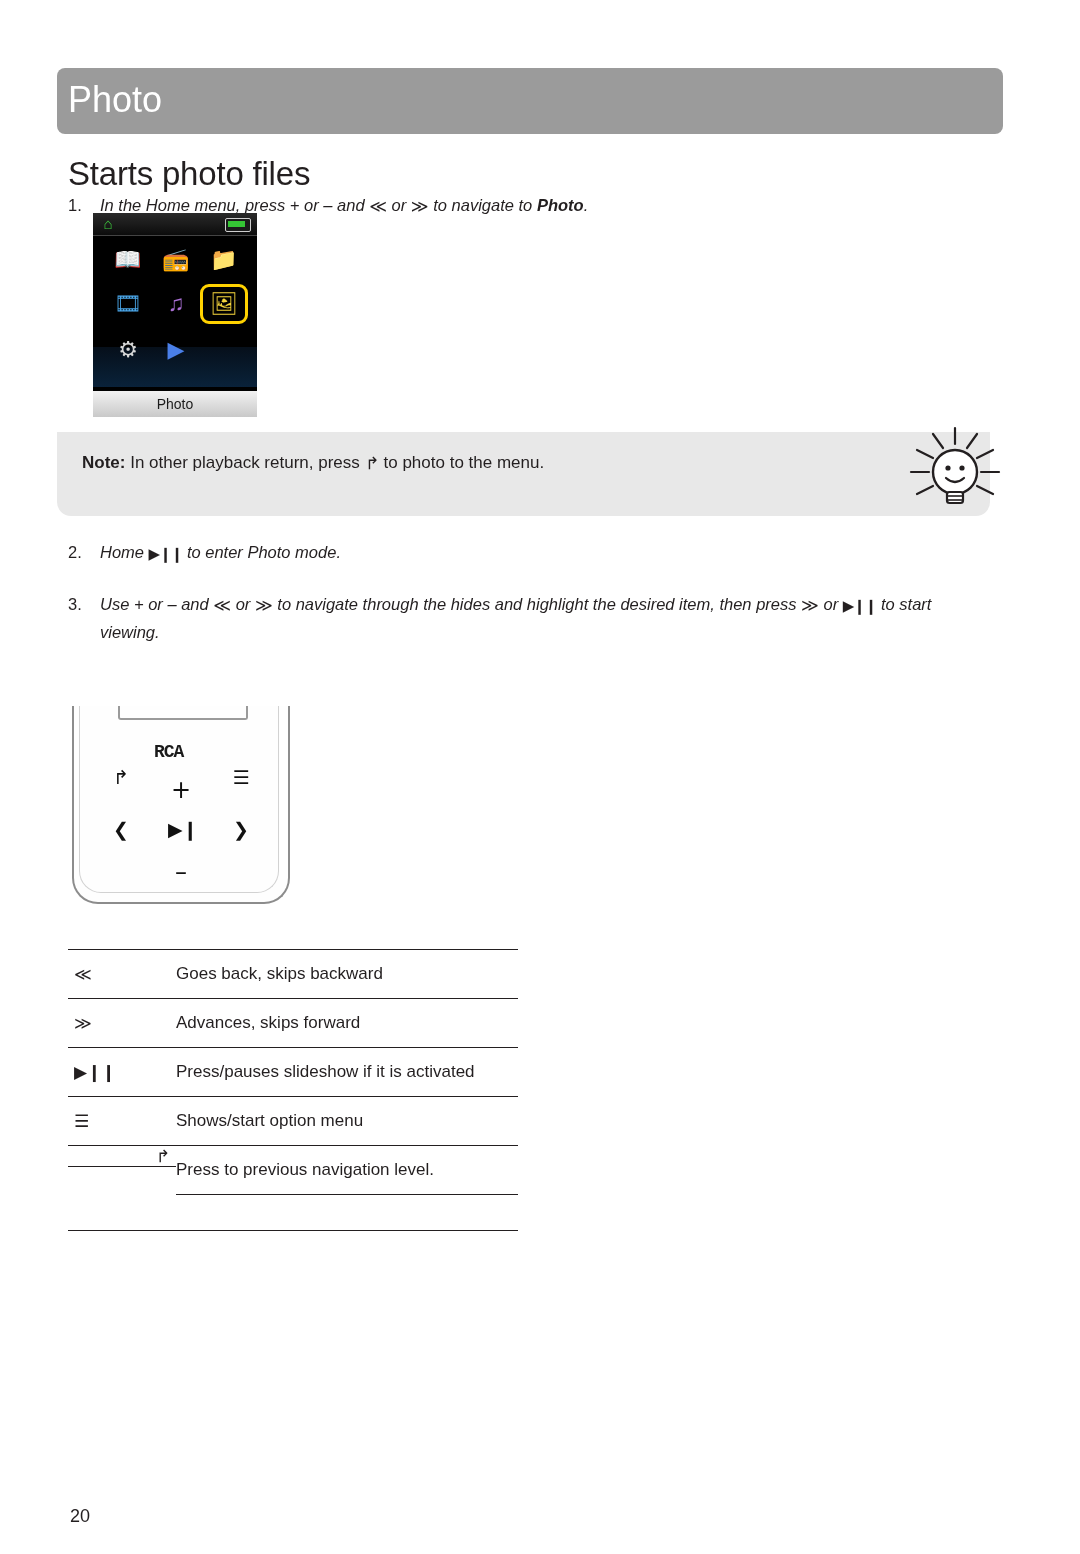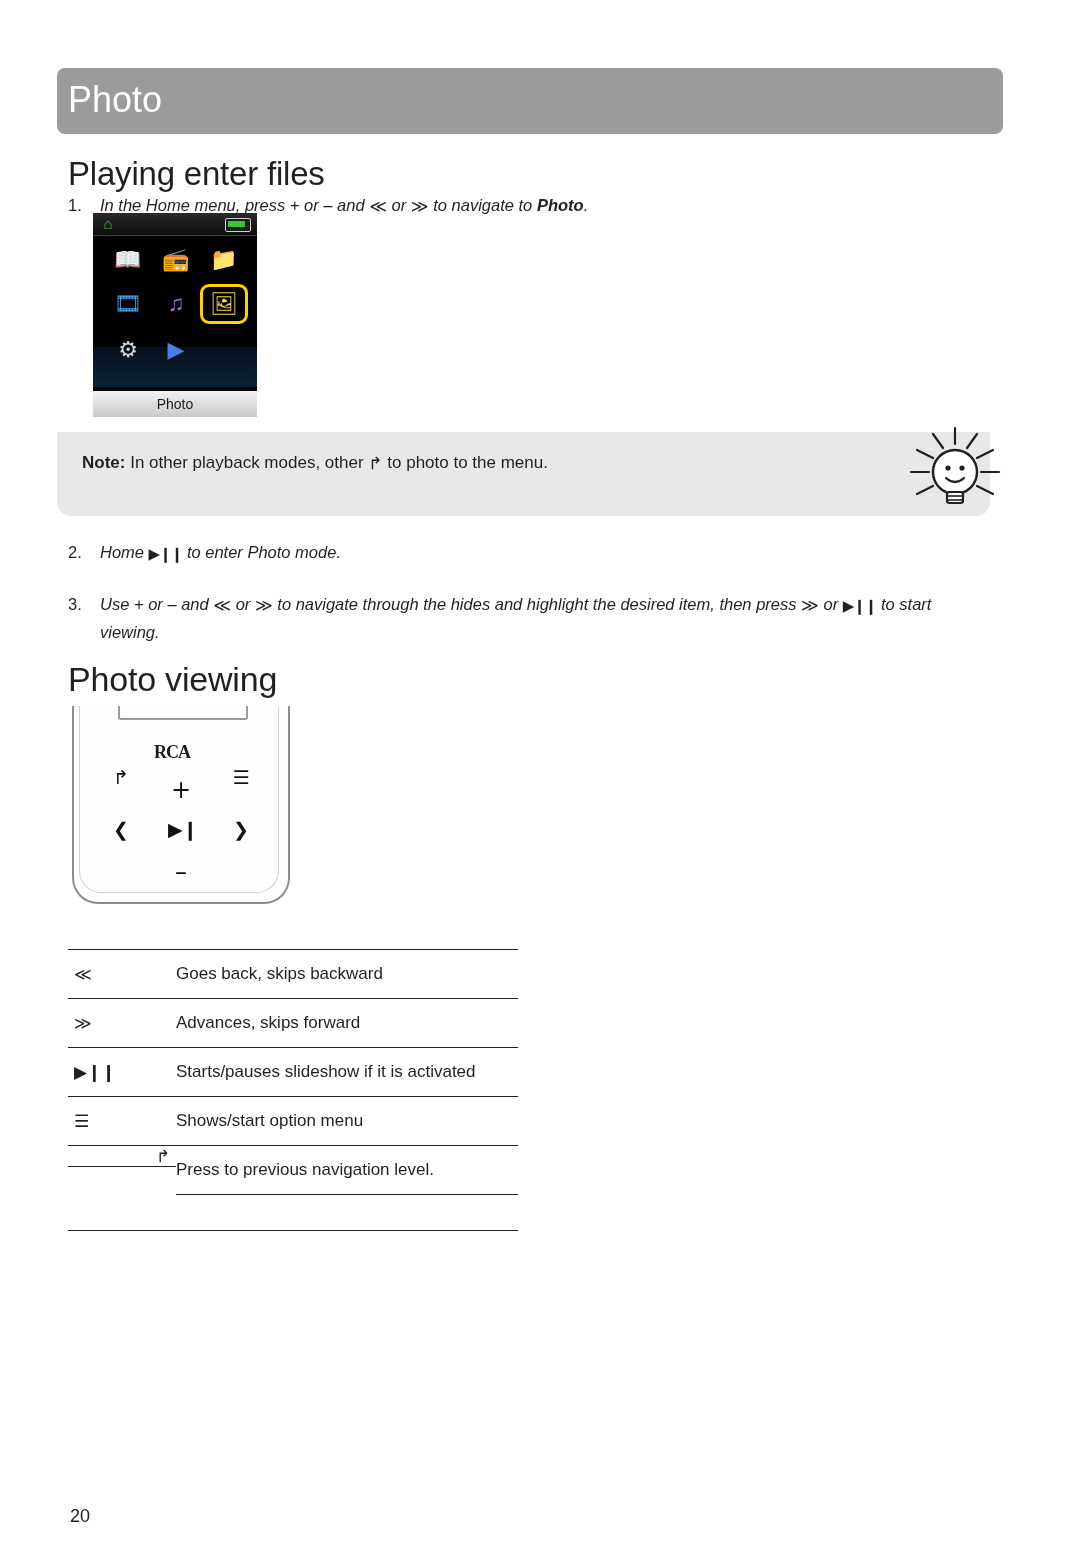--- a/index.html
+++ b/index.html
@@ -222,21 +222,21 @@
     position: absolute;
     left: 46px; top: 0;
     width: 126px; height: 12px;
     border: 2px solid #9a9a9a;
     border-top: none;
     border-radius: 0 0 3px 3px;
   }
   .rca {
     position: absolute;
     left: 82px; top: 36px;
-    font-family: Liberation Serif, serif;
+    font-family: Liberation Mono, monospace;
     font-size: 18px;
     font-weight: bold;
     color: #1a1a1a;
     letter-spacing: -1px;
   }
   .pk {
     position: absolute;
     font-family: "DejaVu Sans", sans-serif;
     color: #111;
     text-align: center;
@@ -286,21 +286,21 @@
   }
 </style>
 </head>
 <body>
 
 <div class="page">
 
   <div class="header-bar"></div>
   <div class="header-title">Photo</div>
 
-  <div class="h1" id="heading-playing">Playing enter files</div>
+  <div class="h1" id="heading-playing">Starts photo files</div>
 
   <div class="step" id="step1">
     <span class="num">1.</span>
     <span class="txt"><span>In the Home menu, press + or – and </span><span class="g g-prev">≪</span><span> or </span><span class="g g-next">≫</span><span> to navigate to </span><b>Photo</b><span>.</span></span>
   </div>
 
   <div class="device-screen">
     <div class="ds-topbar">
       <div class="ds-home">⌂</div>
       <div class="ds-batt">
@@ -315,21 +315,21 @@
       <div class="ds-icon" style="left:14px;  top:52px; color:#4aa6e8;">🎞</div>
       <div class="ds-icon" style="left:62px;  top:52px; color:#a96fd4;">♫</div>
       <div class="ds-icon ds-sel" style="left:110px; top:52px; color:#f2d33c;">🖼</div>
       <div class="ds-icon" style="left:14px;  top:98px; color:#d8d8d8;">⚙</div>
       <div class="ds-icon" style="left:62px;  top:98px; color:#4a7fe8;">▶</div>
     </div>
     <div class="ds-label">Photo</div>
   </div>
 
   <div class="note-box"></div>
-  <div class="note-text"><b>Note:</b><span> In other playback modes, other </span><span class="g g-back">↰</span><span> to photo to the menu.</span></div>
+  <div class="note-text"><b>Note:</b><span> In other playback return, press </span><span class="g g-back">↰</span><span> to photo to the menu.</span></div>
 
   <svg class="bulb" viewBox="0 0 100 100">
     <g stroke="#231f20" stroke-width="2.2" fill="none" stroke-linecap="round">
       <line x1="50" y1="4" x2="50" y2="20"></line>
       <line x1="28" y1="10" x2="38" y2="24"></line>
       <line x1="72" y1="10" x2="62" y2="24"></line>
       <line x1="12" y1="26" x2="28" y2="34"></line>
       <line x1="88" y1="26" x2="72" y2="34"></line>
       <line x1="6" y1="48" x2="24" y2="48"></line>
       <line x1="94" y1="48" x2="76" y2="48"></line>
@@ -348,21 +348,20 @@
   <div class="step" id="step2">
     <span class="num">2.</span>
     <span class="txt"><span>Home </span><span class="g g-play">▶❙❙</span><span> to enter Photo mode.</span></span>
   </div>
 
   <div class="step" id="step3">
     <span class="num">3.</span>
     <span class="txt"><span>Use + or – and </span><span class="g g-prev">≪</span><span> or </span><span class="g g-next">≫</span><span> to navigate through the hides and highlight the desired item, then press </span><span class="g g-next">≫</span><span> or </span><span class="g g-play">▶❙❙</span><span> to start viewing.</span></span>
   </div>
 
-  <div class="h1" id="heading-viewing">Photo viewing</div>
 
   <div class="player">
     <div class="player-body"></div>
     <div class="player-inner"></div>
     <div class="screen-cut"></div>
     <div class="rca">RCA</div>
     <div class="pk pk-back" style="transform:scaleX(-1);">↰</div>
     <div class="pk pk-menu">☰</div>
     <div class="pk pk-plus">+</div>
     <div class="pk pk-left">❮</div>
@@ -376,21 +375,21 @@
       <tr>
         <td class="kcol-icon">≪</td>
         <td>Goes back, skips backward</td>
       </tr>
       <tr>
         <td class="kcol-icon">≫</td>
         <td>Advances, skips forward</td>
       </tr>
       <tr>
         <td class="kcol-icon">▶❙❙</td>
-        <td>Starts/pauses slideshow if it is activated</td>
+        <td>Press/pauses slideshow if it is activated</td>
       </tr>
       <tr>
         <td class="kcol-icon">☰</td>
         <td>Shows/start option menu</td>
       </tr>
       <tr>
         <td class="kcol-icon" style="transform:scaleX(-1);display:block;">↰</td>
         <td>Press to previous navigation level.</td>
       </tr>
       <tr class="spacer">

